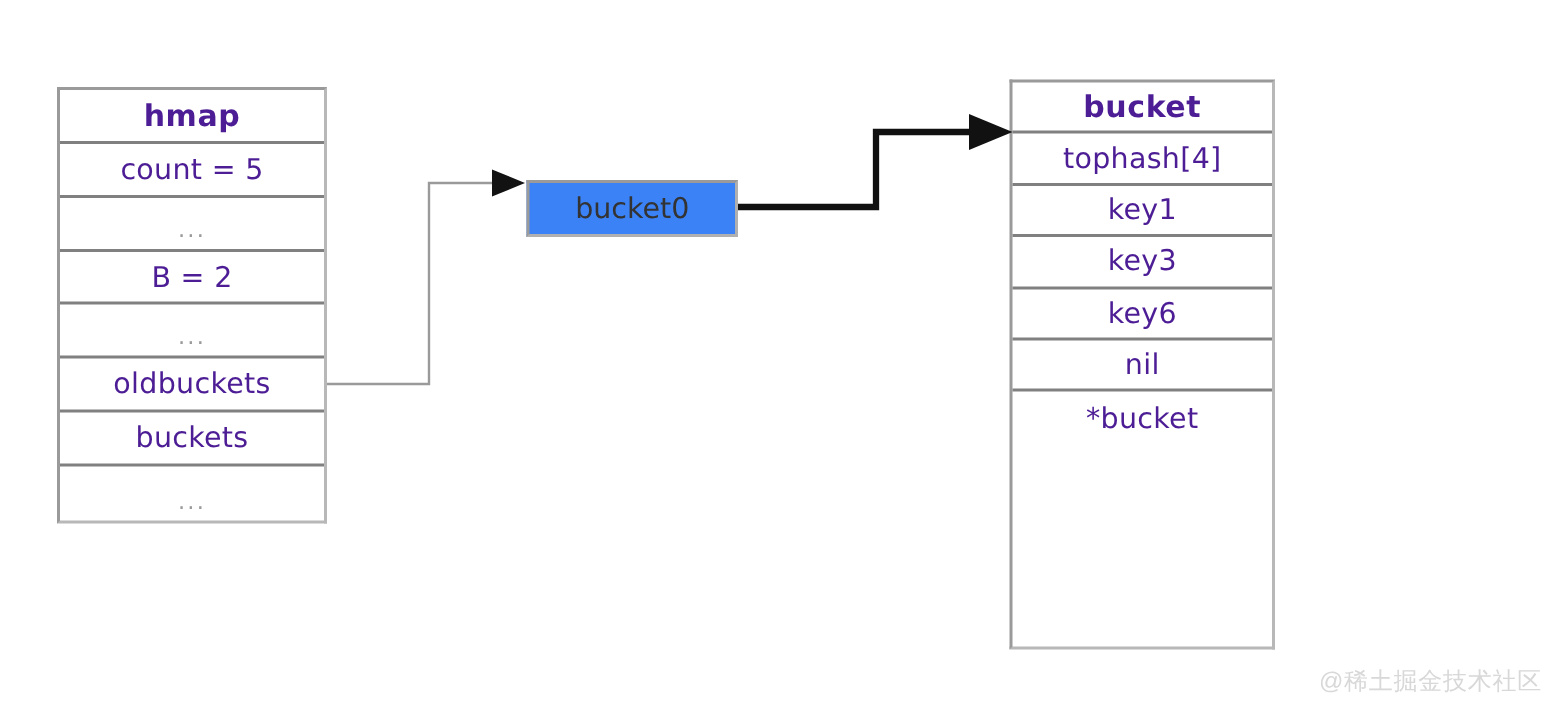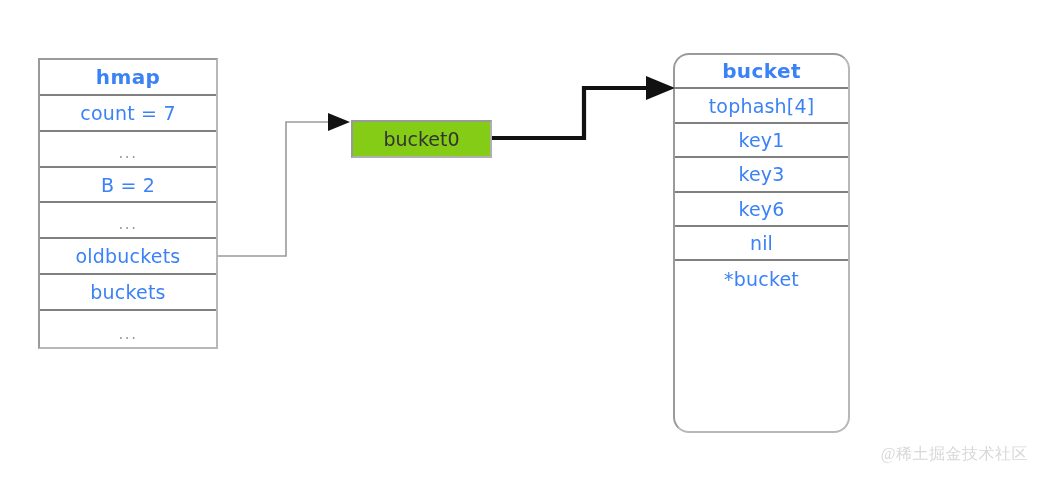--- a/index.html
+++ b/index.html
@@ -32,21 +32,21 @@
     display: flex;
     flex-direction: column;
   }
   .struct-row {
     box-sizing: border-box;
     position: relative;
     display: flex;
     align-items: center;
     justify-content: center;
     border-bottom: 2px solid #808080;
-    color: #3b82f6;
+    color: #4c1d95;
     font-size: 19px;
     letter-spacing: 0.2px;
     white-space: nowrap;
   }
   .struct-row:last-child {
     border-bottom: none;
   }
   .struct-row.header {
     font-weight: bold;
     font-size: 20px;
@@ -68,33 +68,32 @@
     height: 291px;
   }
   #hmap-table .struct-row { height: 36.1px; }
 
   
   #bucket-table {
     left: 673px;
     top: 53px;
     width: 177px;
     height: 380px;
-    border-radius: 16px;
   }
   #bucket-table .struct-row { height: 34.4px; }
 
   
   #bucket0-node {
     position: absolute;
     left: 351px;
     top: 120px;
     width: 141px;
     height: 38px;
     box-sizing: border-box;
-    background: #84cc16;
+    background: #3b82f6;
     border: 2px solid #b0b0b0;
     border-top-color: #9a9a9a;
     border-left-color: #9a9a9a;
     display: flex;
     align-items: center;
     justify-content: center;
     font-size: 19px;
     color: #333333;
     white-space: nowrap;
   }
@@ -111,31 +110,31 @@
 
   
   #watermark {
     position: absolute;
     right: 14px;
     bottom: 12px;
     font-size: 16px;
     color: #d8d8d8;
     letter-spacing: 0.5px;
     white-space: nowrap;
-    font-family: Liberation Serif, serif;
+    font-family: Liberation Sans, sans-serif;
   }
 </style>
 </head>
 <body>
 
 <div class="canvas">
 
   <div class="struct-table" id="hmap-table">
     <div class="struct-row header">hmap</div>
-    <div class="struct-row">count = 7</div>
+    <div class="struct-row">count = 5</div>
     <div class="struct-row ellipsis">...</div>
     <div class="struct-row">B = 2</div>
     <div class="struct-row ellipsis">...</div>
     <div class="struct-row">oldbuckets</div>
     <div class="struct-row">buckets</div>
     <div class="struct-row ellipsis">...</div>
   </div>
 
   <div id="bucket0-node">bucket0</div>
 

